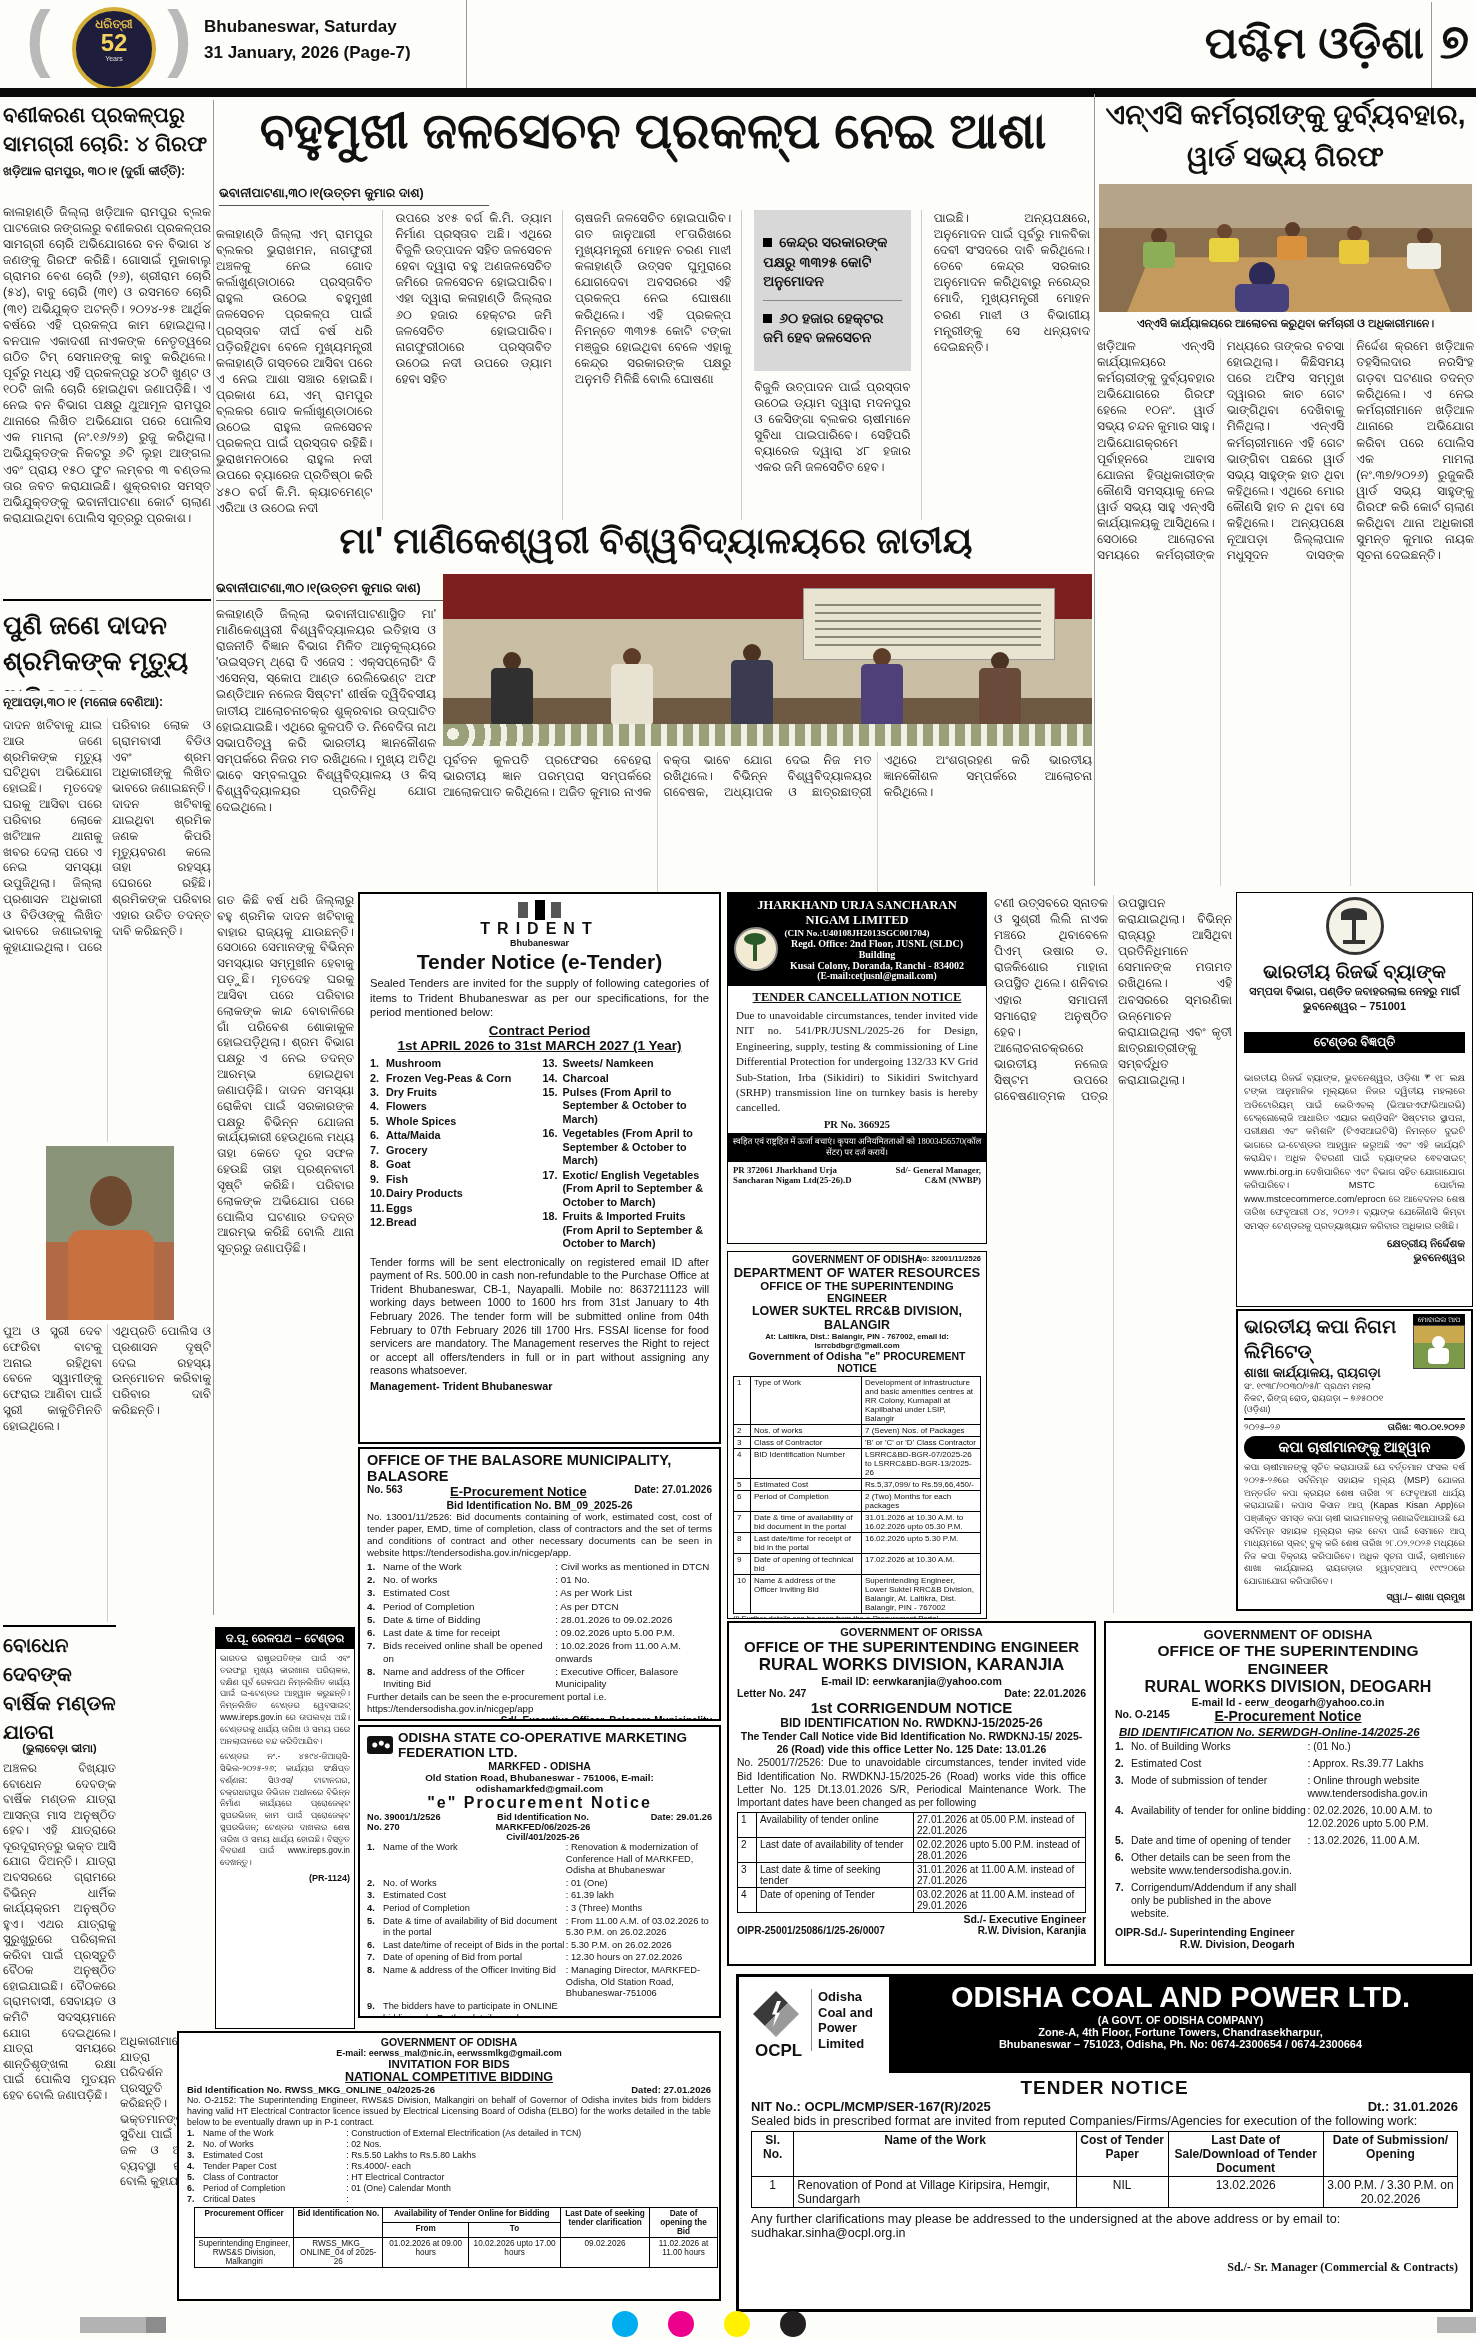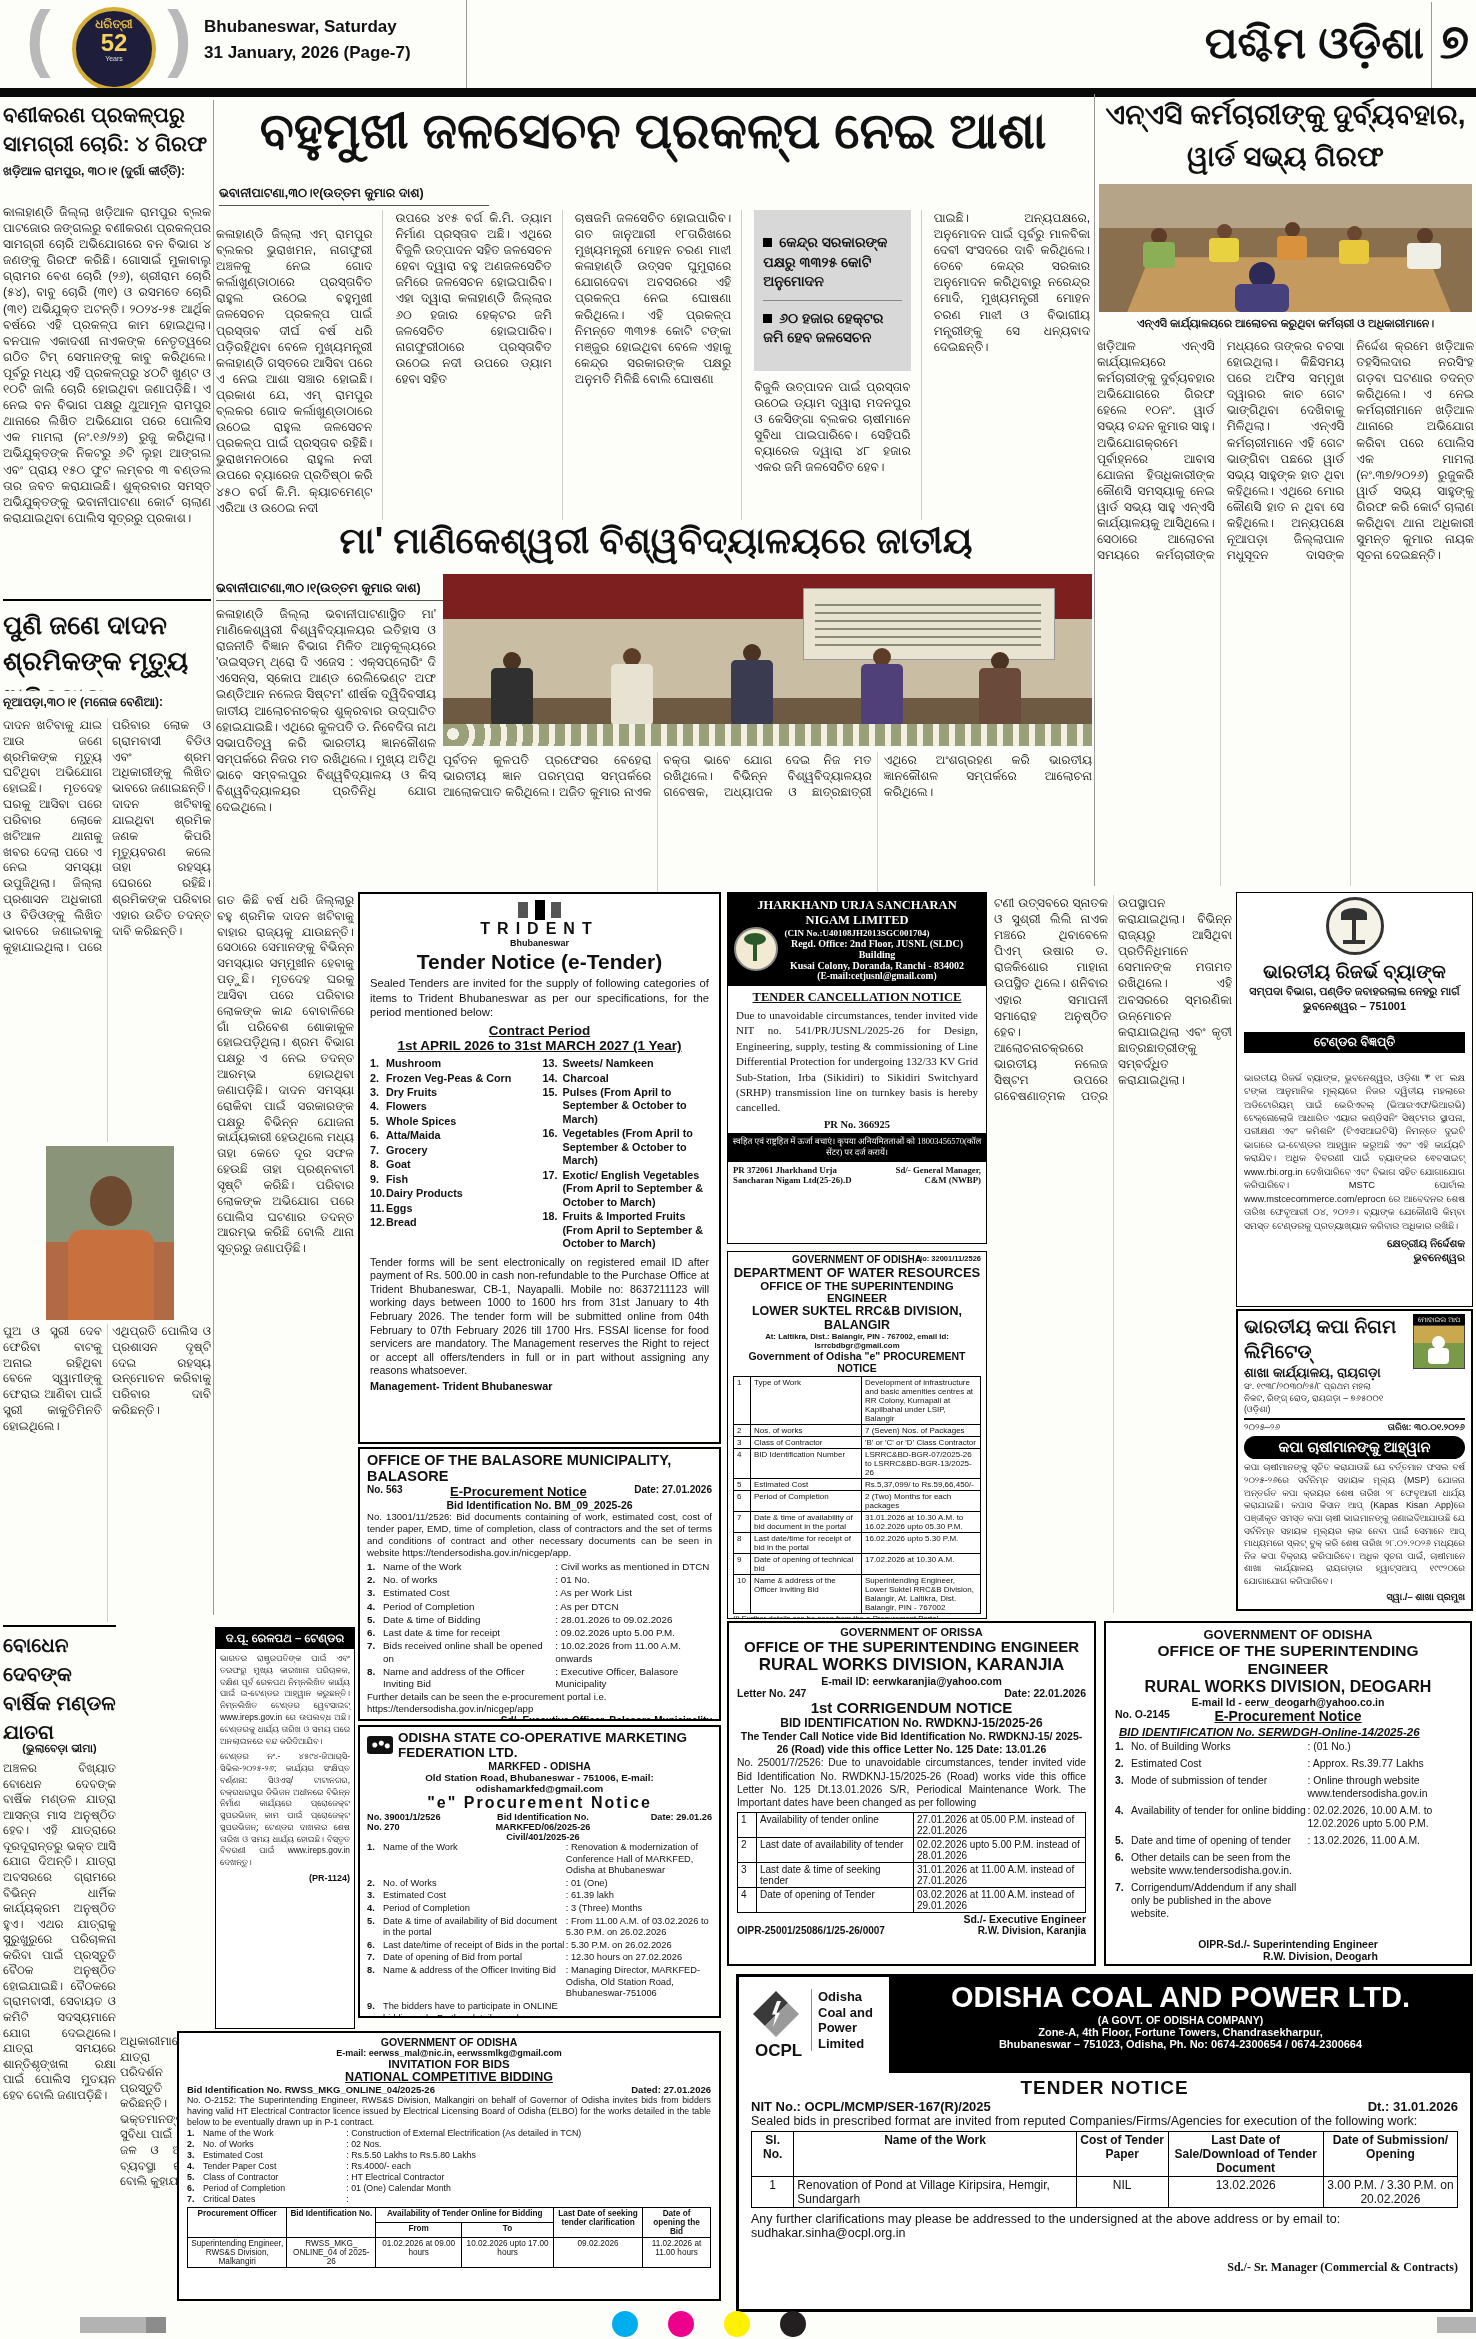--- a/index.html
+++ b/index.html
@@ -529,21 +529,21 @@
         <span class="n">6.</span>
         <span class="l" style="flex:1.15;">Other details can be seen from the website www.tendersodisha.gov.in.</span>
         <span class="v"></span>
       </div>
         <div class="itemrow" style="font-size:10.4px;margin-bottom:4px;">
         <span class="n">7.</span>
         <span class="l" style="flex:1.15;">Corrigendum/Addendum if any shall only be published in the above website.</span>
         <span class="v"></span>
       </div>
       </div>
-    <div style="display:flex;justify-content:center;margin-top:18px;">
+    <div style="display:flex;justify-content:flex-start;margin-top:6px;">
       <span class="b" style="font-size:10.5px;">OIPR-</span>
       <span class="b r" style="font-size:10.5px;"><span>Sd./- Superintending Engineer</span><br><span>R.W. Division, Deogarh</span></span>
     </div>
   </div>
 
   <div class="abs box1 clip" style="left:1236px;top:892px;width:237px;height:415px;padding:4px 7px;border-width:1.5px;">
     <div class="c">
       <span style="display:inline-block;width:52px;height:52px;border-radius:50%;border:3px solid #333;position:relative;background:#f5f2e8;">
         <span class="abs" style="left:23px;top:18px;width:4px;height:24px;background:#333;"></span>
         <span class="abs" style="left:12px;top:8px;width:26px;height:12px;background:#333;border-radius:50% 50% 0 0;"></span>
@@ -624,21 +624,21 @@
         <span class="n">6.</span>
         <span class="l" style="flex:0.55;">Period of Completion</span>
         <span class="v" style="flex:1.4;">: 01 (One) Calendar Month</span>
       </div>
         <div class="itemrow" style="font-size:8.8px;margin-bottom:0;">
         <span class="n">7.</span>
         <span class="l" style="flex:0.55;">Critical Dates</span>
         <span class="v" style="flex:1.4;">:</span>
       </div>
       </div>
-    <table style="font-size:8.2px;margin:2px 0;">
+    <table style="font-size:8.2px;margin:2px 7px;">
       <tbody>
           <tr>
         <th rowspan="2" class="c" style="width:19%;text-align:center;">Procurement Officer</th>
         <th rowspan="2" class="c" style="width:17%;text-align:center;">Bid Identification No.</th>
         <th colspan="2" class="c" style="text-align:center;">Availability of Tender Online for Bidding</th>
         <th rowspan="2" class="c" style="width:17%;text-align:center;">Last Date of seeking tender clarification</th>
         <th rowspan="2" class="c" style="width:13%;text-align:center;">Date of opening the Bid</th>
       </tr>
       <tr>
         <th class="c" style="text-align:center;">From</th>

